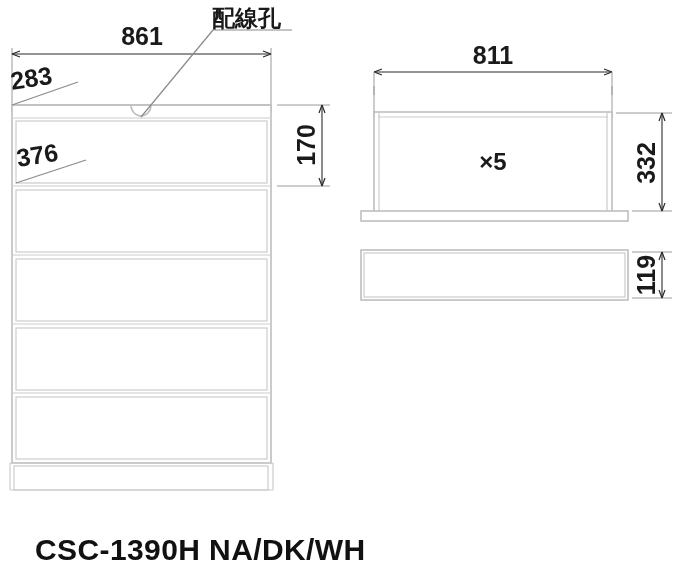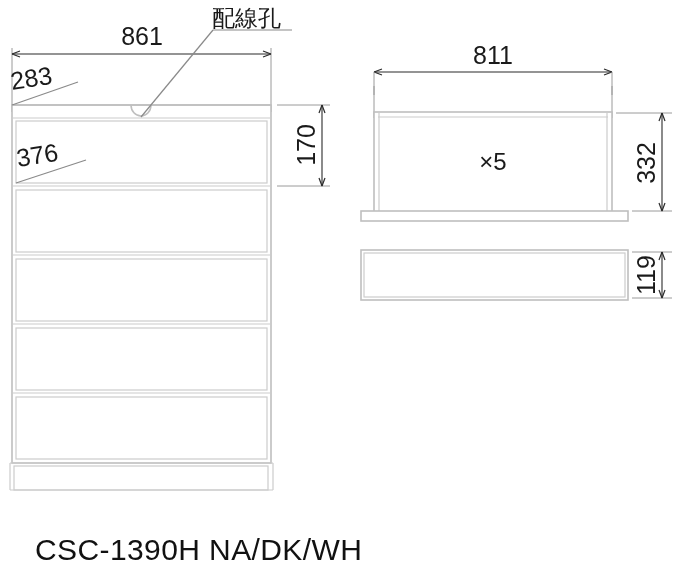--- a/index.html
+++ b/index.html
@@ -14,20 +14,21 @@
     font-family: "Liberation Sans", "DejaVu Sans", sans-serif;
     color: #1a1a1a;
     overflow: hidden;
   }
   #drawing-root {
     position: absolute;
     left: 0;
     top: 0;
     width: 700px;
     height: 581px;
+    font-weight: bold;
   }
   svg.tech-drawing {
     display: block;
     width: 700px;
     height: 581px;
   }
   .dim-text {
     font-family: "Liberation Sans", "DejaVu Sans", sans-serif;
     font-size: 25px;
     fill: #1a1a1a;

